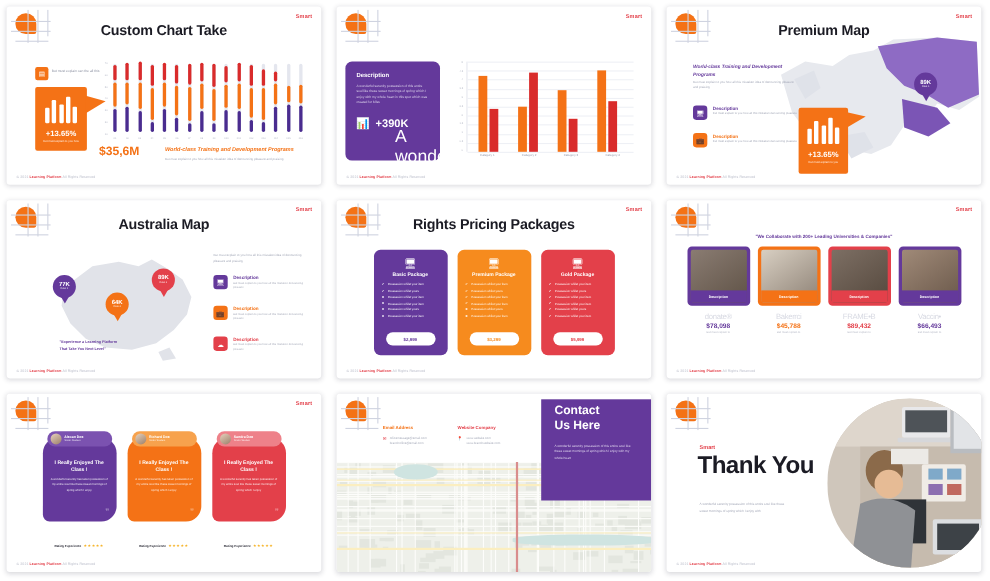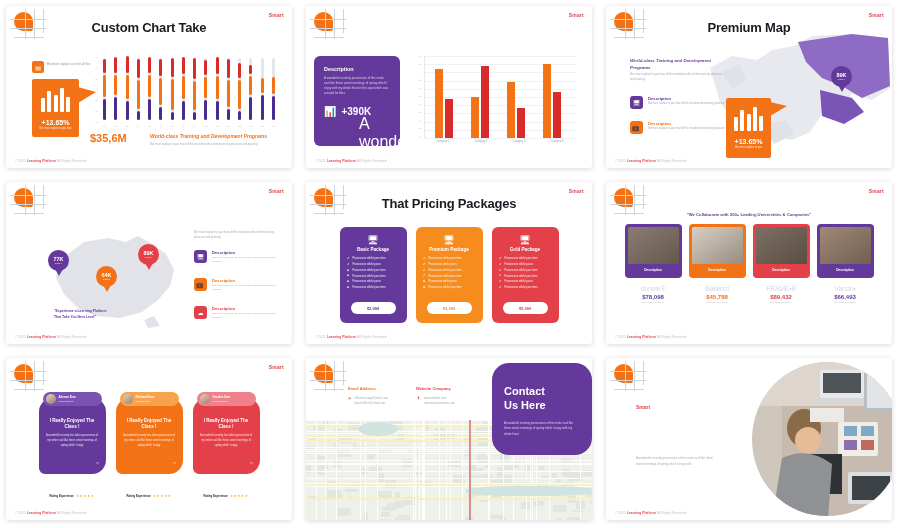--- a/index.html
+++ b/index.html
@@ -142,21 +142,21 @@
   .ct-col .h{font-size:4px;font-weight:700;color:#F47216;}
   .ct-col .r{display:flex;gap:3px;margin-top:5px;align-items:flex-start;}
   .ct-col .r .i{color:#E3404A;font-size:4px;}
   .ct-col .r .v{font-size:2.8px;color:#a7abba;line-height:1.7;}
   .mapbg{position:absolute;left:0;right:0;bottom:0;top:62px;background:#eef0ea;overflow:hidden;}
   .mapbg .blk{position:absolute;background:#e3e6df;}
   .mapbg .rd{position:absolute;background:#fdfdfb;}
   .mapbg .rdy{position:absolute;background:#fbeec0;}
   .mapbg .water{position:absolute;background:#cfe4e1;}
   .mapbg .rail{position:absolute;background:#d98d8d;}
-  .ct-card{position:absolute;right:0;top:5px;width:100px;height:92px;background:#64399B;color:#fff;padding:22px 12px;box-sizing:border-box;border-radius:17px;}
+  .ct-card{position:absolute;right:0;top:5px;width:100px;height:92px;background:#64399B;color:#fff;padding:4px 12px;box-sizing:border-box;}
   .ct-card h3{margin:0;font-size:11px;font-weight:700;line-height:1.25;}
   .ct-card p{margin:8px 0 0;font-size:2.9px;line-height:1.9;color:#ddd3ec;}
 
   
   .ty-s{position:absolute;left:30px;top:46px;font-size:5px;font-weight:700;color:#E3404A;}
   .ty-h{position:absolute;left:28px;top:52px;font-size:22px;font-weight:700;color:#1b1b24;line-height:1.15;letter-spacing:-.5px;}
   .ty-p{position:absolute;left:30px;top:98px;width:80px;font-size:2.9px;color:#a7abba;line-height:1.9;}
   .ty-img{position:absolute;right:-10px;top:4px;width:150px;height:155px;border-radius:50%;overflow:hidden;}
 </style>
 </head>
@@ -487,20 +487,21 @@
       <div class="deco">
         <div class="blob"></div>
         <div class="gl v1"></div>
           <div class="gl v2"></div>
           <div class="gl v3"></div>
         <div class="gl h1"></div>
           <div class="gl h2"></div>
           <div class="gl h3"></div>
       </div>
       <div class="smart">Smart</div>
+      <div class="title">Australia Map</div>
 
       <svg style="position:absolute;left:28px;top:42px" width="160" height="110" viewBox="0 0 160 110">
         <path d="M34 30 L50 18 L74 14 L92 18 L104 12 L118 20 L132 30 L140 46 L136 62 L124 76 L108 88 L86 94 L62 92 L44 84 L30 70 L22 54 L24 40 Z" fill="#e1e3e9"></path>
         <path d="M110 96 L120 92 L126 102 L114 104 Z" fill="#e1e3e9"></path>
       </svg>
 
       <div class="pin" style="left:42px;top:68px">
         <div class="bub" style="background:#64399B">
           <b>77K</b>
           <s>Data 1</s>
@@ -559,21 +560,21 @@
       <div class="deco">
         <div class="blob"></div>
         <div class="gl v1"></div>
           <div class="gl v2"></div>
           <div class="gl v3"></div>
         <div class="gl h1"></div>
           <div class="gl h2"></div>
           <div class="gl h3"></div>
       </div>
       <div class="smart">Smart</div>
-      <div class="title">That Pricing Packages</div>
+      <div class="title">Rights Pricing Packages</div>
       <div class="prow" id="s5row">
           <div class="pk" style="background: rgb(100, 57, 155);">
             <div class="gi">🖥</div>
             <h5>Basic Package</h5>
             <ul>
               <li>
                 <span class="ck">✔</span>
                 <span>Possession whilst your item</span>
               </li>
               <li>
@@ -1062,20 +1063,21 @@
             <rect x="54" y="92" width="36" height="40" fill="#2f3338"></rect>
             <ellipse cx="52" cy="66" rx="17" ry="19" fill="#8b6a4a"></ellipse>
             <ellipse cx="56" cy="78" rx="13" ry="13" fill="#e6bb95"></ellipse>
             <path d="M30 96 q26 -12 50 6 l-4 56 -56 0 Z" fill="#8f9195"></path>
             <rect x="58" y="46" width="34" height="14" fill="#eceae6"></rect>
           </g>
         </svg>
       </div>
 
       <div class="ty-s">Smart</div>
+      <div class="ty-h"><span style="white-space:pre-line">Thank You</span></div>
       <div class="ty-p">A wonderful serenity possession of this entire soul like these sweet mornings of spring which I enjoy with</div>
       <div class="footer">
         <span>© 2021 </span><b>Learning Platform</b><span> All Rights Reserved</span>
       </div>
     </div>
   </div>
 
 </div>
 
 </body></html>

